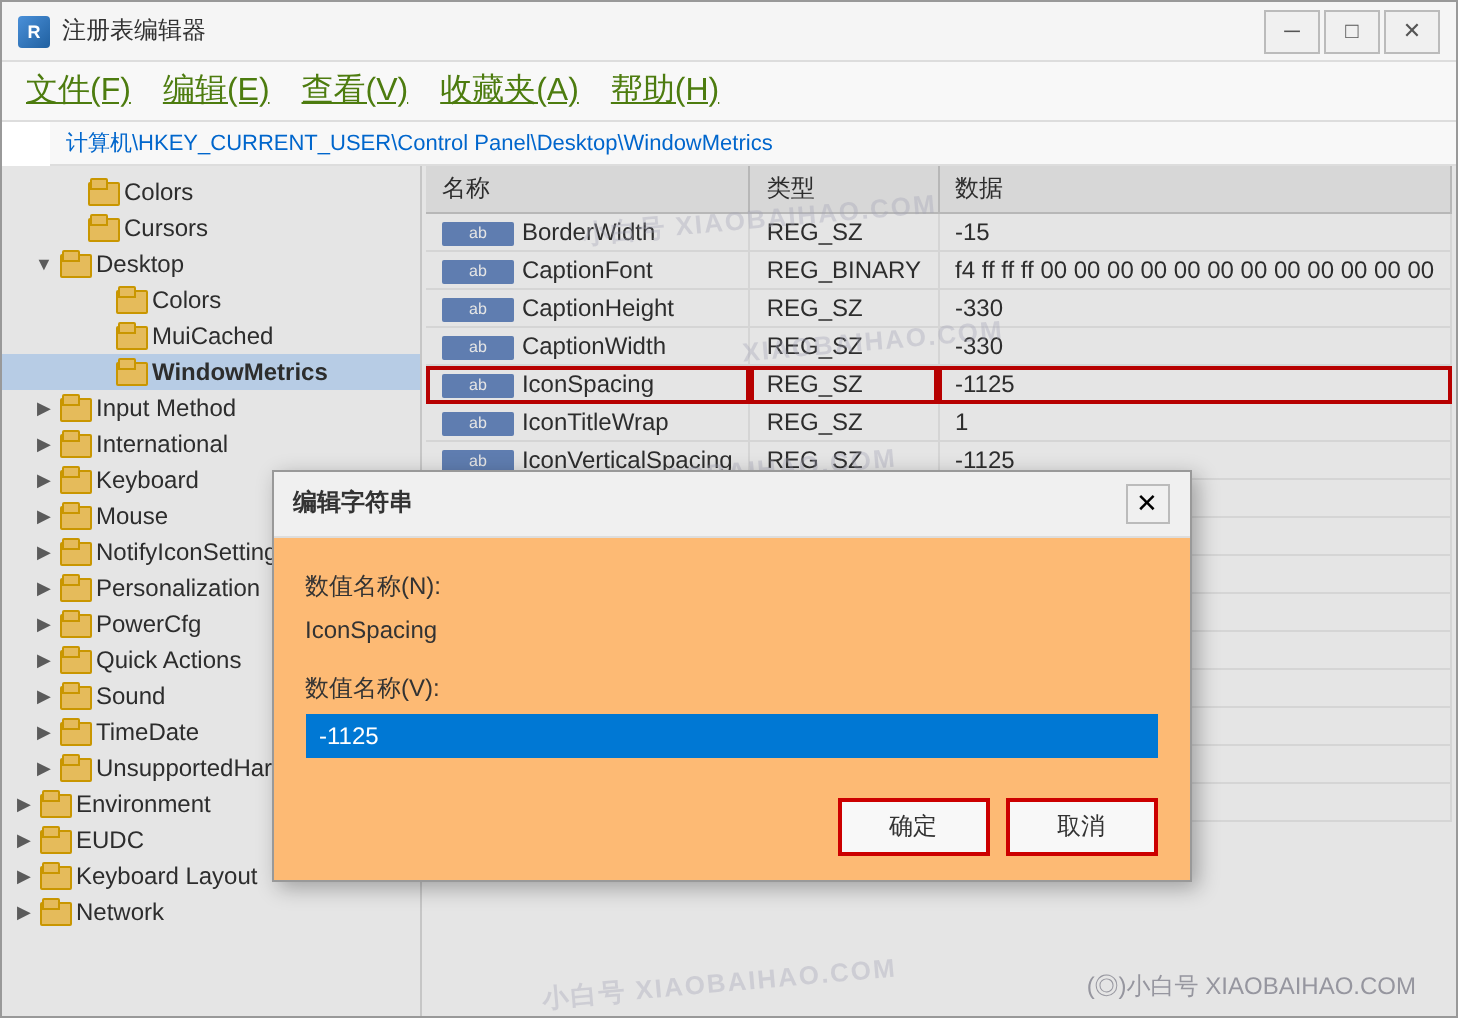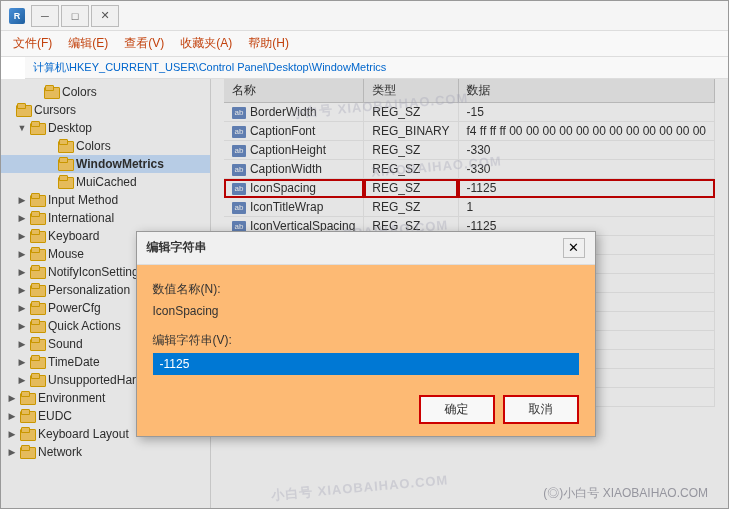--- a/index.html
+++ b/index.html
@@ -9,21 +9,21 @@
     .window { width: 729px; height: 509px; border: 1px solid #999; display: flex; flex-direction: column; background: #fff; }
     .titlebar { background: #f5f5f5; border-bottom: 1px solid #ddd; display: flex; align-items: center; padding: 4px 8px; height: 30px; }
     .titlebar-icon { width: 16px; height: 16px; margin-right: 6px; background: linear-gradient(135deg, #4a90d9, #2060a0); border-radius: 2px; display: flex; align-items: center; justify-content: center; }
     .titlebar-icon span { color: white; font-size: 9px; font-weight: bold; }
     .titlebar-text { flex: 1; font-size: 12px; color: #333; }
     .titlebar-btns { display: flex; gap: 2px; }
     .titlebar-btn { width: 28px; height: 22px; border: 1px solid #bbb; background: #f0f0f0; cursor: pointer; display: flex; align-items: center; justify-content: center; font-size: 11px; color: #555; }
 
     
     .menubar { display: flex; padding: 2px 4px; border-bottom: 1px solid #ddd; background: #f8f8f8; }
-    .menu-item { padding: 2px 8px; cursor: pointer; font-size: 12px; color: #c2410c; }
+    .menu-item { padding: 2px 8px; cursor: pointer; font-size: 16px; color: #4d7c0f; text-decoration: underline; }
 
     
     .addrbar { padding: 3px 8px; background: #f8f8f8; border-bottom: 1px solid #ddd; font-size: 11px; color: #333; display: flex; align-items: center; margin-left: 24px; }
     .addrbar span { color: #0066cc; }
 
     
     .tree-panel { width: 210px; min-width: 210px; border-right: 1px solid #ddd; overflow-y: auto; background: #fff; padding: 4px 0; }
     .tree-item { padding: 2px 4px 2px 0; cursor: pointer; white-space: nowrap; display: flex; align-items: center; font-size: 12px; color: #333; }
     .tree-item.selected { background: #cce4ff; }
     .tree-item.bold { font-weight: bold; }
@@ -32,21 +32,21 @@
     .folder-icon::after { content: ''; display: block; width: 7px; height: 4px; background: #ffd166; border: 1px solid #e0a800; border-radius: 1px 1px 0 0; position: absolute; top: 0; left: 2px; }
     .expand-arrow { display: inline-block; width: 14px; height: 14px; text-align: center; line-height: 14px; font-size: 9px; color: #666; cursor: pointer; }
 
     
     .registry-panel { flex: 1; display: flex; flex-direction: column; overflow: hidden; align-items: center; }
     .reg-table { flex: 1; overflow-y: auto; }
     .reg-table table { width: 100%; border-collapse: collapse; font-size: 12px; }
     .reg-table th { background: #f0f0f0; border-bottom: 1px solid #ccc; border-right: 1px solid #ccc; padding: 3px 8px; text-align: left; font-weight: normal; color: #333; position: sticky; top: 0; z-index: 1; }
     .reg-table td { border-bottom: 1px solid #eee; border-right: 1px solid #eee; padding: 2px 8px; color: #333; white-space: nowrap; }
     .reg-table tr.highlighted td { outline: 2px solid #cc0000; outline-offset: -2px; }
-    .reg-icon { display: inline-block; width: 14px; height: 12px; background: #6a8cc4; border-radius: 1px; margin-right: 4px; vertical-align: middle; position: relative; font-size: 8px; color: white; text-align: center; line-height: 12px; }
+    .reg-icon { display: inline-block; width: 36px; height: 12px; background: #6a8cc4; border-radius: 1px; margin-right: 4px; vertical-align: middle; position: relative; font-size: 8px; color: white; text-align: center; line-height: 12px; }
 
     
     .overlay { position: absolute; top: 0; left: 0; width: 729px; height: 509px; background: rgba(0,0,0,0.1); display: flex; align-items: center; justify-content: center; z-index: 10; }
     .dialog { background: #fdba74; border: 1px solid #999; box-shadow: 3px 3px 10px rgba(0,0,0,0.3); width: 460px; }
     .dialog-titlebar { background: #f0f0f0; border-bottom: 1px solid #ddd; padding: 6px 10px; display: flex; align-items: center; justify-content: space-between; font-size: 12px; font-weight: bold; color: #333; }
     .dialog-close { width: 22px; height: 20px; border: 1px solid #bbb; background: #f0f0f0; cursor: pointer; display: flex; align-items: center; justify-content: center; font-size: 13px; }
     .dialog-body { padding: 16px 16px 12px; }
     .dialog-label { font-size: 12px; color: #333; margin-bottom: 4px; }
     .dialog-static { font-size: 12px; color: #333; margin-bottom: 12px; padding: 2px 0; }
     .dialog-input { width: 100%; border: 1px solid #0078d4; padding: 3px 6px; font-size: 12px; background: #fff; color: #333; outline: none; }
@@ -62,20 +62,21 @@
   </style>
 </head>
 <body>
 
 <div class="window">
 
   <div class="titlebar">
     <div class="titlebar-icon">
       <span>R</span>
     </div>
+    <span class="titlebar-text">注册表编辑器</span>
     <div class="titlebar-btns">
       <button class="titlebar-btn">─</button>
       <button class="titlebar-btn">□</button>
       <button class="titlebar-btn close">✕</button>
     </div>
   </div>
 
   <div class="menubar">
     <span class="menu-item">文件(F)</span>
     <span class="menu-item">编辑(E)</span>
@@ -91,48 +92,48 @@
   <div class="content-wrapper">
 
     <div class="tree-panel">
 
       <div class="tree-item" style="padding-left: 28px;">
         <span class="expand-arrow">&nbsp;</span>
         <span class="folder-icon"></span>
         <span>Colors</span>
       </div>
 
-      <div class="tree-item" style="">
+      <div class="tree-item" style="padding-left: 28px;">
         <span class="expand-arrow">&nbsp;</span>
         <span class="folder-icon"></span>
         <span>Cursors</span>
       </div>
 
       <div class="tree-item" style="padding-left: 14px;">
         <span class="expand-arrow">▼</span>
         <span class="folder-icon"></span>
         <span>Desktop</span>
       </div>
 
       <div class="tree-item" style="padding-left: 42px;">
         <span class="expand-arrow">&nbsp;</span>
         <span class="folder-icon"></span>
         <span>Colors</span>
       </div>
 
+      <div class="tree-item" style="padding-left: 42px;">
+        <span class="expand-arrow">&nbsp;</span>
+        <span class="folder-icon"></span>
+        <span>MuiCached</span>
+      </div>
+
       <div class="tree-item selected bold" style="padding-left: 42px;">
         <span class="expand-arrow">&nbsp;</span>
         <span class="folder-icon"></span>
         <span>WindowMetrics</span>
-      </div>
-
-      <div class="tree-item" style="padding-left: 42px;">
-        <span class="expand-arrow">&nbsp;</span>
-        <span class="folder-icon"></span>
-        <span>MuiCached</span>
       </div>
 
       <div class="tree-item" style="padding-left: 14px;">
         <span class="expand-arrow">▶</span>
         <span class="folder-icon"></span>
         <span>Input Method</span>
       </div>
 
       <div class="tree-item" style="padding-left: 14px;">
         <span class="expand-arrow">▶</span>
@@ -317,21 +318,21 @@
 
     <div class="overlay">
       <div class="dialog">
         <div class="dialog-titlebar">
           <span>编辑字符串</span>
           <button class="dialog-close">✕</button>
         </div>
         <div class="dialog-body">
           <div class="dialog-label">数值名称(N):</div>
           <div class="dialog-static">IconSpacing</div>
-          <div class="dialog-label">编辑字符串(V):</div>
+          <div class="dialog-label">数值名称(V):</div>
           <input class="dialog-input selected-text" type="text" value="-1125" style="">
         </div>
         <div class="dialog-footer">
           <button class="dialog-btn primary">确定</button>
           <button class="dialog-btn">取消</button>
         </div>
       </div>
     </div>
 
     <div style="position:absolute;top:0;left:210px;right:0;bottom:0;pointer-events:none;overflow:hidden;z-index:5;">

